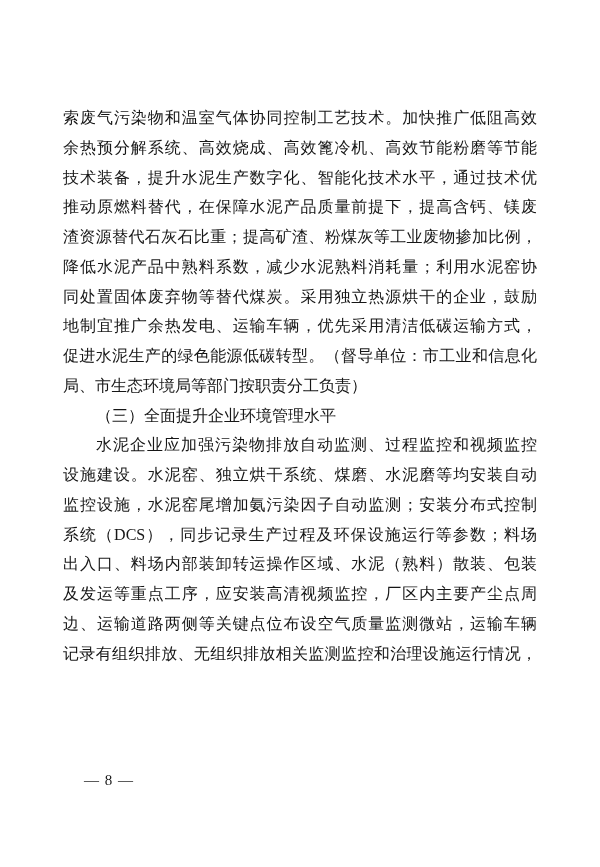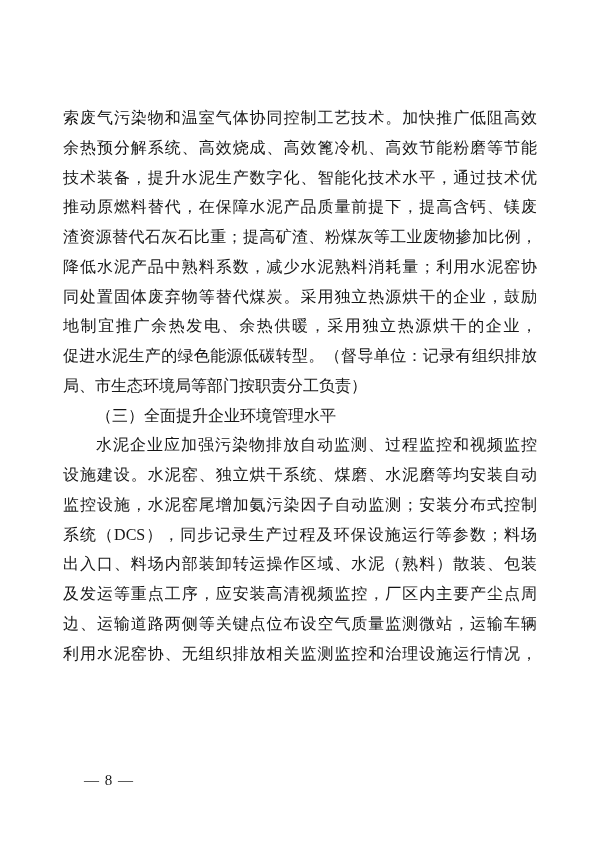--- a/index.html
+++ b/index.html
@@ -44,27 +44,27 @@
 
 <div class="page">
   <div class="text-block">
     <div class="line j">索废气污染物和温室气体协同控制工艺技术。加快推广低阻高效</div>
     <div class="line j">余热预分解系统、高效烧成、高效篦冷机、高效节能粉磨等节能</div>
     <div class="line j">技术装备，提升水泥生产数字化、智能化技术水平，通过技术优</div>
     <div class="line j">推动原燃料替代，在保障水泥产品质量前提下，提高含钙、镁废</div>
     <div class="line j">渣资源替代石灰石比重；提高矿渣、粉煤灰等工业废物掺加比例，</div>
     <div class="line j">降低水泥产品中熟料系数，减少水泥熟料消耗量；利用水泥窑协</div>
     <div class="line j">同处置固体废弃物等替代煤炭。采用独立热源烘干的企业，鼓励</div>
-    <div class="line j">地制宜推广余热发电、余热供暖，采用独立热源烘干的企业，</div>
-    <div class="line j">促进水泥生产的绿色能源低碳转型。（督导单位：记录有组织排放</div>
+    <div class="line j">地制宜推广余热发电、运输车辆，优先采用清洁低碳运输方式，</div>
+    <div class="line j">促进水泥生产的绿色能源低碳转型。（督导单位：市工业和信息化</div>
     <div class="line">局、市生态环境局等部门按职责分工负责）</div>
     <div class="line heading">（三）全面提升企业环境管理水平</div>
     <div class="line j indent">水泥企业应加强污染物排放自动监测、过程监控和视频监控</div>
     <div class="line j">设施建设。水泥窑、独立烘干系统、煤磨、水泥磨等均安装自动</div>
     <div class="line j">监控设施，水泥窑尾增加氨污染因子自动监测；安装分布式控制</div>
     <div class="line j">系统（DCS），同步记录生产过程及环保设施运行等参数；料场</div>
     <div class="line j">出入口、料场内部装卸转运操作区域、水泥（熟料）散装、包装</div>
     <div class="line j">及发运等重点工序，应安装高清视频监控，厂区内主要产尘点周</div>
     <div class="line j">边、运输道路两侧等关键点位布设空气质量监测微站，运输车辆</div>
-    <div class="line j">利用水泥窑协、无组织排放相关监测监控和治理设施运行情况，</div>
+    <div class="line j">记录有组织排放、无组织排放相关监测监控和治理设施运行情况，</div>
   </div>
   <div class="footer">— 8 —</div>
 </div>
 
 </body></html>

